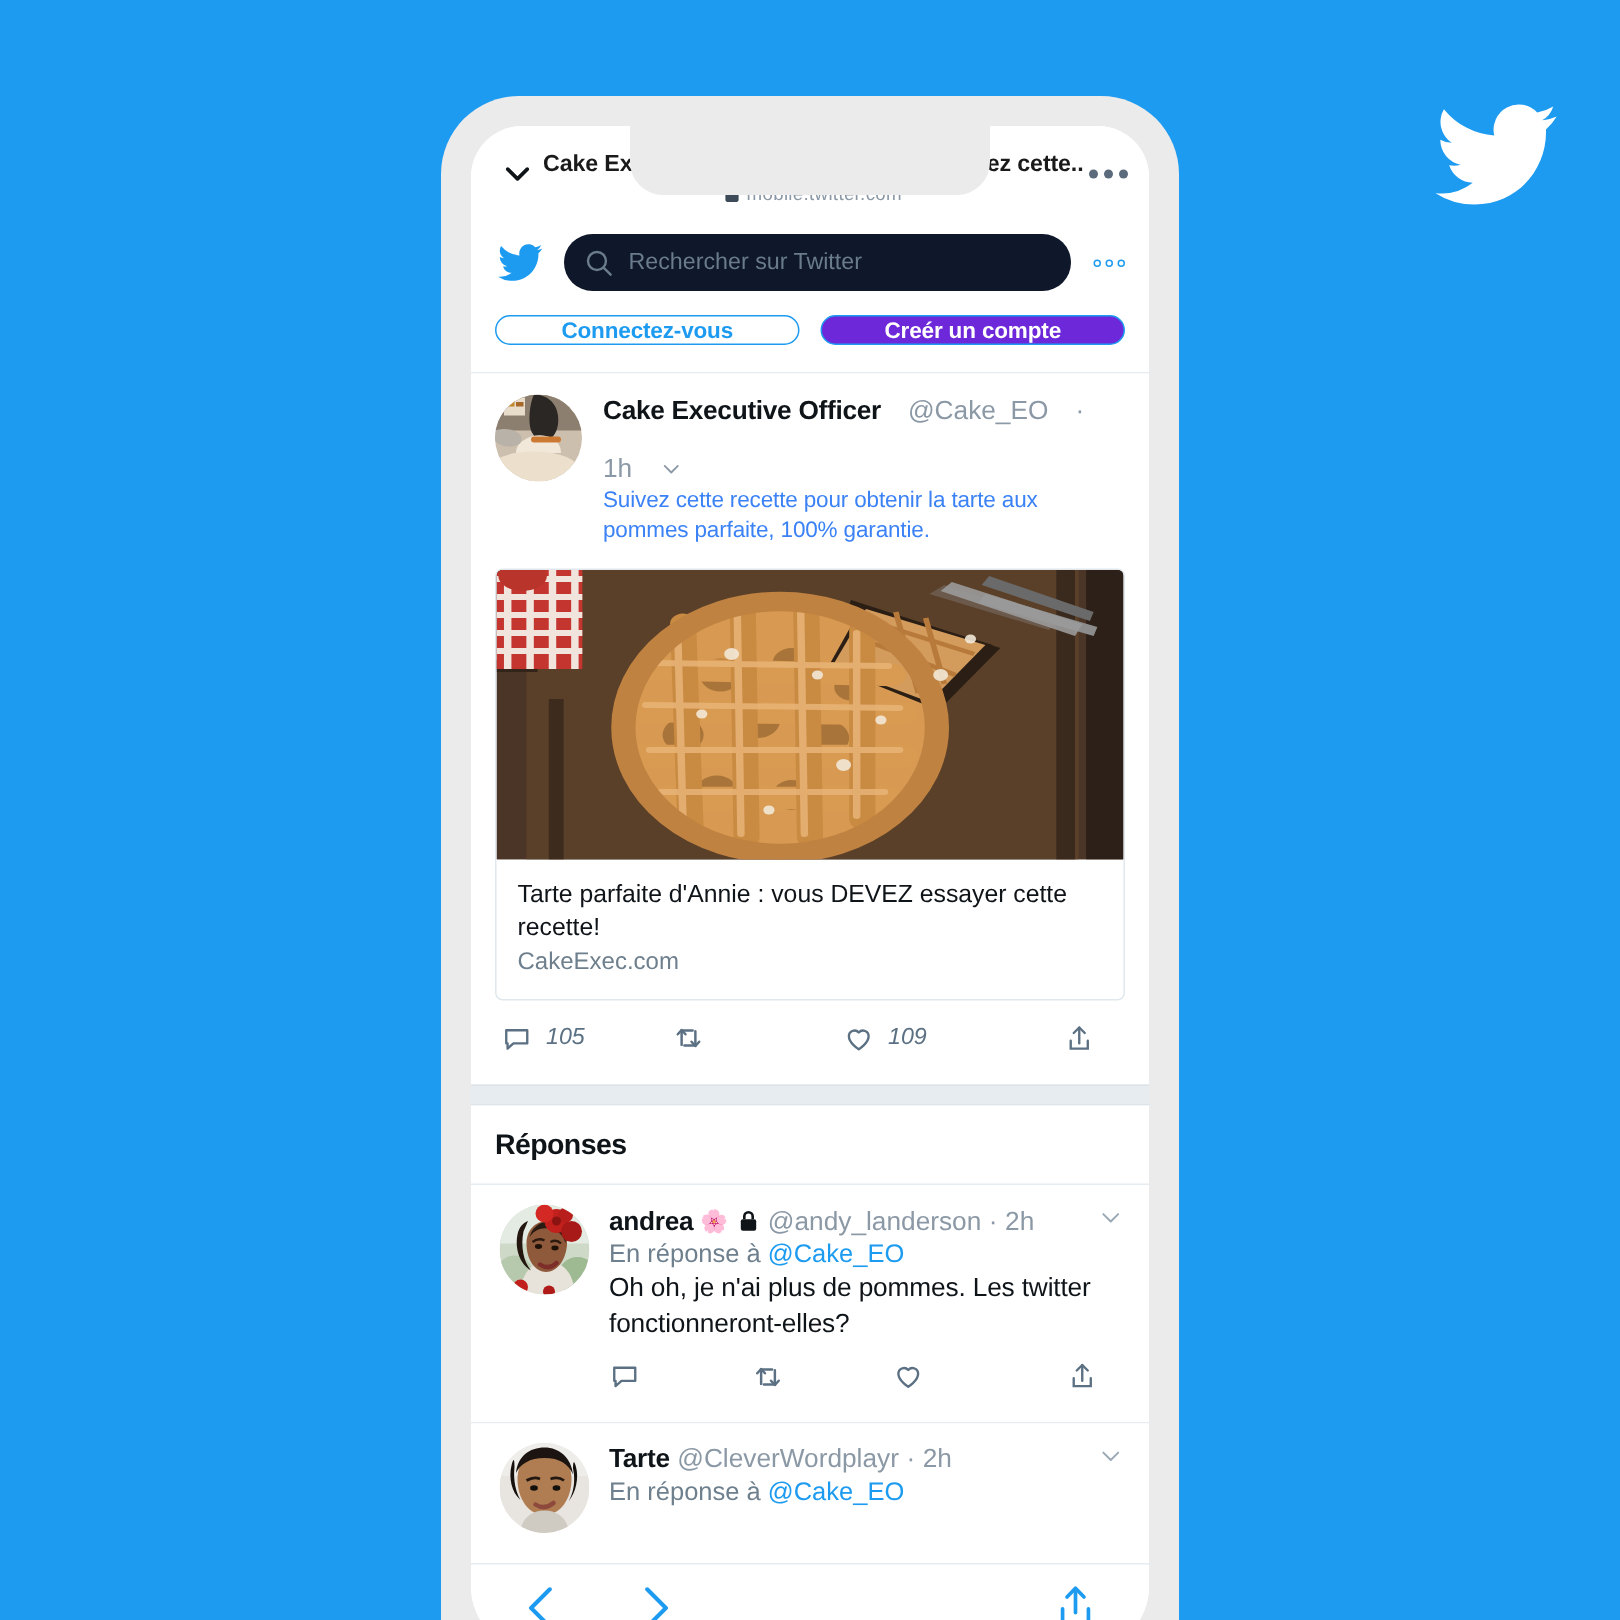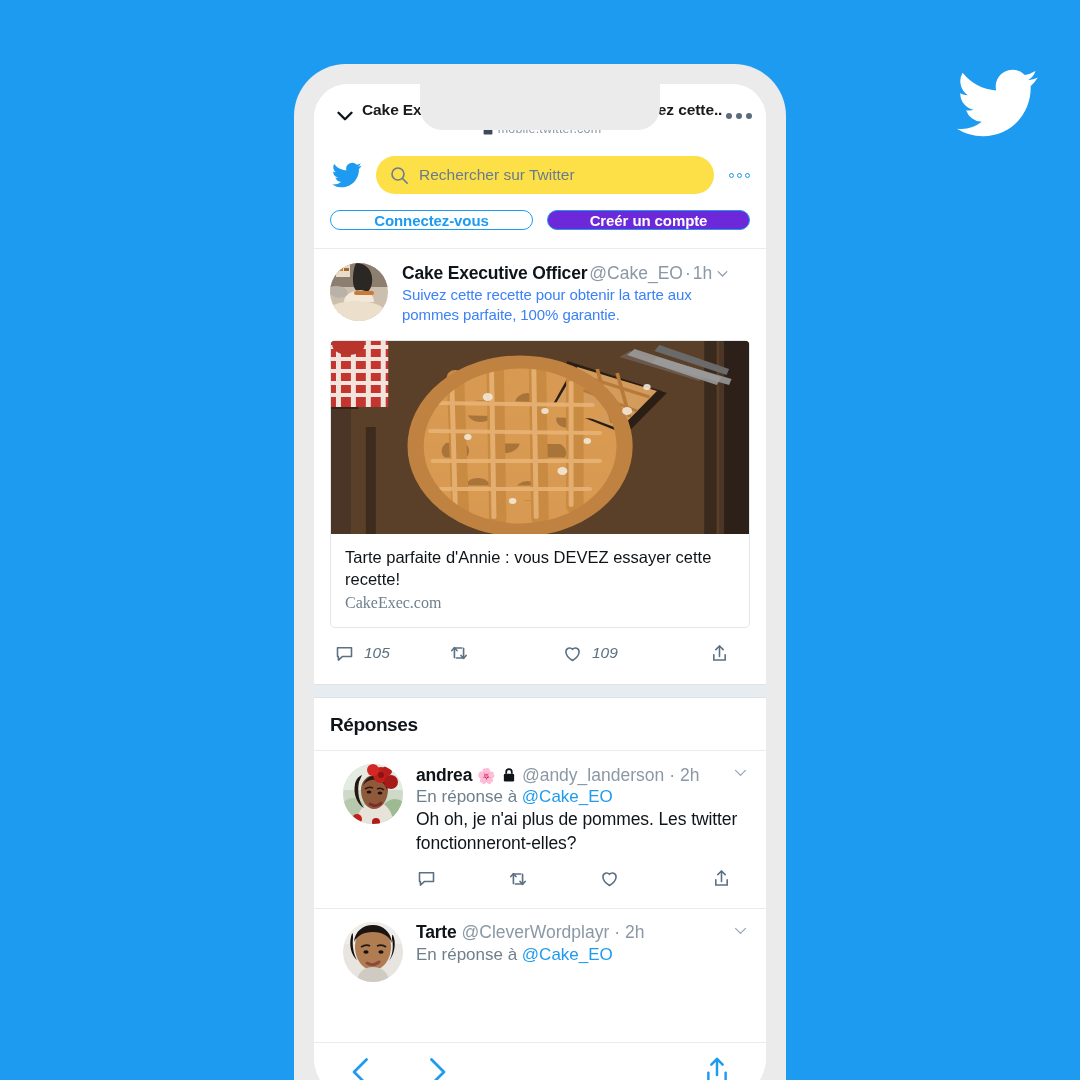--- a/index.html
+++ b/index.html
@@ -57,21 +57,21 @@
   .kebab { flex: 0 0 30px; display: flex; gap: 4px; justify-content: flex-end; align-items:center; }
   .kebab i { width: 6px; height: 6px; border-radius: 50%; background: #5b6b7c; display:block; }
 
   
   .tw-header {
     background: #fff; display: flex; align-items: center;
     padding: 8px 16px 12px 16px; gap: 12px;
   }
   .tw-logo { flex: 0 0 34px; height: 30px; }
   .searchbox {
-    flex: 1; height: 38px; background: #fde047; border-radius: 19px;
+    flex: 1; height: 38px; background: #0f172a; border-radius: 19px;
     display: flex; align-items: center; padding: 0 14px; gap: 10px;
   }
   .search-ph { font-size: 15.5px; color: #697b8c; }
   .dots-sm { flex: 0 0 24px; display: flex; gap: 3px; align-items:center; justify-content:flex-end; }
   .dots-sm i { width: 5px; height: 5px; border-radius: 50%; border: 1.4px solid #1d9bf0; display:block; }
 
   
   .auth-row {
     background: #fff; display: flex; gap: 14px; padding: 4px 16px 18px 16px;
   }
@@ -85,47 +85,47 @@
   .btn-filled { background: #6d28d9; color: #fff; border: 1.3px solid #1d9bf0; }
 
   .hr { height: 1px; background: #e6ecf0; }
   .band { height: 14px; background: #e6ecf0; border-top:1px solid #dde4e9; border-bottom:1px solid #dde4e9;}
 
   
   .tweet { background:#fff; padding: 14px 16px 8px 16px; }
   .tweet-top { display: flex; gap: 14px; }
   .avatar { flex: 0 0 58px; width: 58px; height: 58px; border-radius: 50%; overflow: hidden; }
   .tweet-body { flex: 1; min-width: 0; }
-  .name-line { display: flex; align-items: center; flex-wrap: wrap; gap: 2px; font-size: 17.5px; }
+  .name-line { display: flex; align-items: center; flex-wrap: wrap; gap: 18px; font-size: 17.5px; }
   .dname { font-weight: bold; color: #0f1419; letter-spacing: -0.2px; }
   .handle { color: #8b98a5; }
   .tweet-text {
     margin-top: 1px; font-size: 15px; color: #3b82f6; line-height: 1.36;
     letter-spacing: -0.1px;
   }
 
   
   .card {
     margin: 14px 0 0 0; border: 1px solid #e1e8ed; border-radius: 5px; overflow: hidden;
   }
   .card-img { width: 100%; height: 193px; display: block; }
   .card-body { padding: 13px 14px 15px 14px; }
   .card-title { font-size: 16.5px; color: #0f1419; line-height: 1.32; }
-  .card-domain { font-size: 16px; color: #6e7f8d; margin-top: 4px; font-family: Liberation Serif, serif; }
+  .card-domain { font-size: 16px; color: #6e7f8d; margin-top: 4px; }
 
   
   .actions { display: flex; padding: 14px 4px 12px 4px; font-style: italic; }
   .act { flex: 1; display: flex; align-items: center; gap: 9px; color: #5b7083; }
   .act:last-child { flex: 0 0 70px; justify-content: flex-end; padding-right: 16px;}
   .act-count { font-size: 15.5px; color: #5b7083; }
 
   
   .replies-head { background:#fff; padding: 16px 16px 14px 16px; }
   .replies-title { font-size: 19px; font-weight: bold; color: #0f1419; letter-spacing: -0.4px; }
-  .reply { background:#fff; padding: 13px 16px 4px 29px; display:flex; gap: 13px; }
+  .reply { background:#fff; padding: 13px 16px 4px 19px; display:flex; gap: 13px; }
   .r-avatar { flex: 0 0 60px; width: 60px; height: 60px; border-radius: 50%; overflow:hidden; }
   .r-body { flex:1; min-width:0; }
   .r-nameline { display:flex; align-items:center; gap:5px; font-size: 17.5px; }
   .r-name { font-weight: bold; color:#0f1419; letter-spacing:-0.2px;}
   .r-handle { color:#8b98a5; }
   .r-chev { margin-left:auto; flex:0 0 18px; }
   .r-replyto { font-size: 17px; color:#6e7f8d; margin-top:1px; }
   .r-replyto b { color:#1d9bf0; font-weight: normal; }
   .r-text { font-size: 17.5px; color:#0f1419; line-height:1.36; margin-top:1px; letter-spacing:-0.1px;}
   .r-actions { display:flex; padding: 12px 0 10px 0; }

